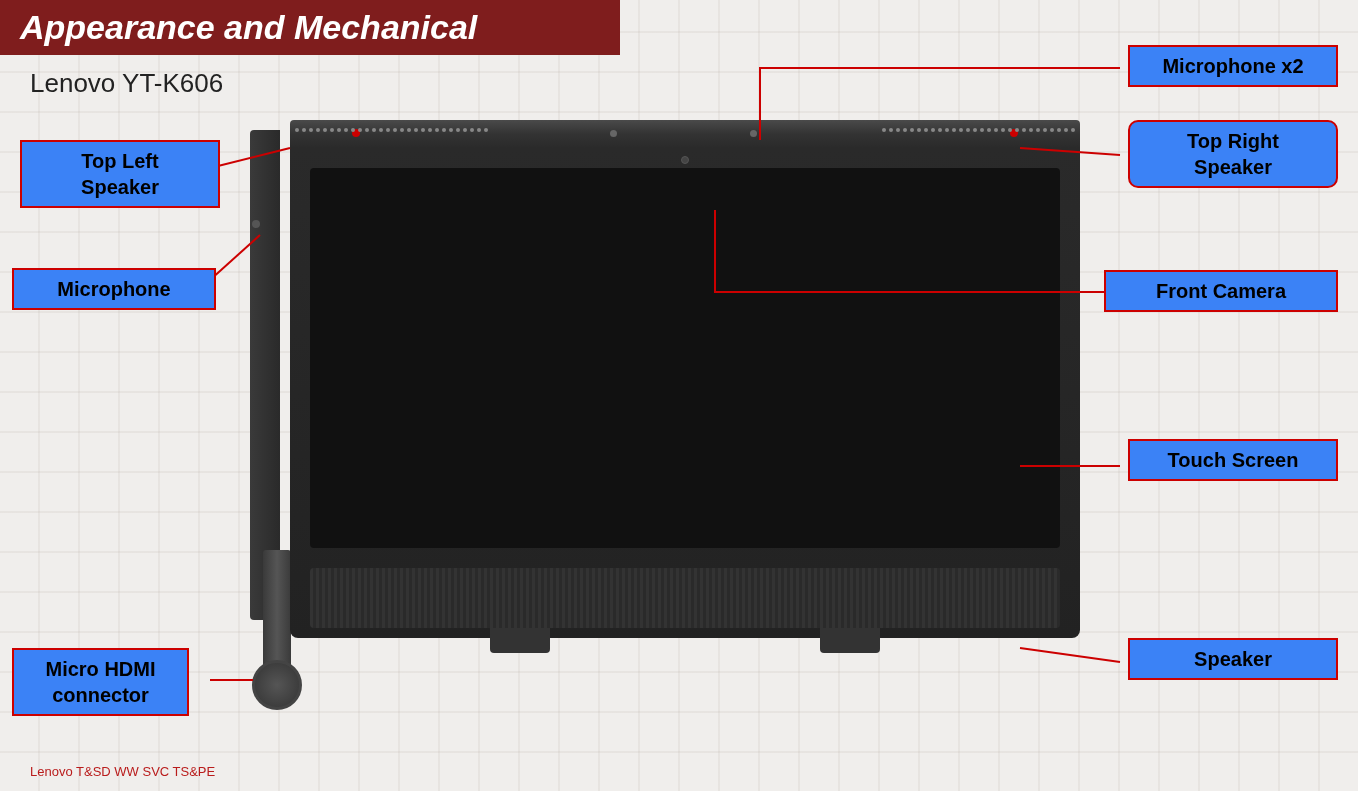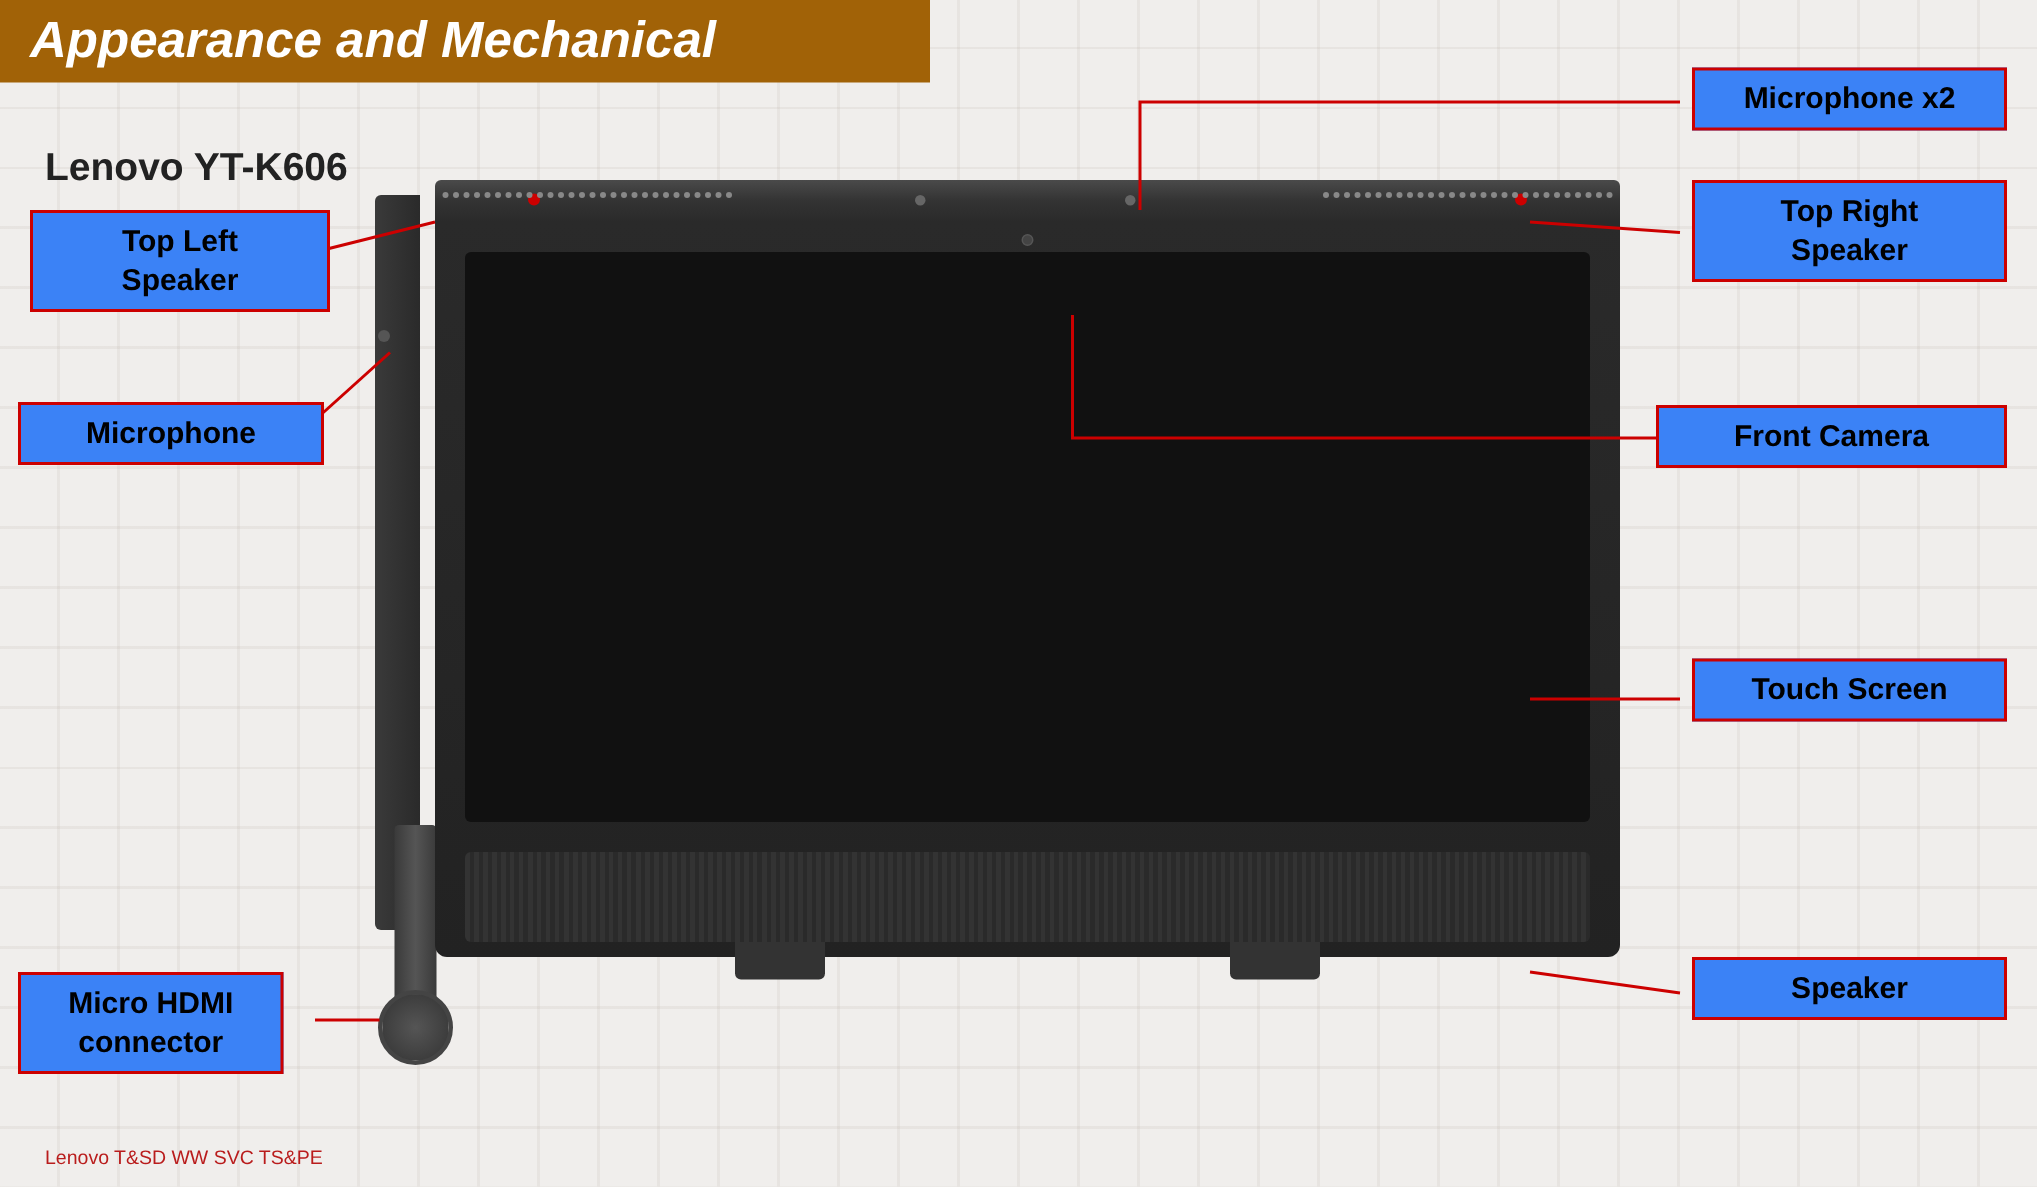--- a/index.html
+++ b/index.html
@@ -33,44 +33,43 @@
       );
       z-index: 0;
     }
 
     
     .header {
       position: absolute;
       top: 0; left: 0;
       width: 620px;
       height: 55px;
-      background-color: #a16207;
+      background-color: #7f1d1d;
       z-index: 10;
       display: flex;
       align-items: center;
       padding-left: 20px;
     }
 
     .header-title {
       color: white;
       font-size: 34px;
       font-weight: 900;
       font-style: italic;
     }
 
     
     .model-name {
       position: absolute;
       top: 68px;
       left: 30px;
       font-size: 26px;
-      font-weight: 700;
+      font-weight: 400;
       color: #222;
       z-index: 10;
-      margin-top: 28px;
     }
 
     
     .label-box {
       position: absolute;
       background-color: #3b82f6;
       border: 2px solid #cc0000;
       padding: 6px 12px;
       font-size: 20px;
       font-weight: 600;
@@ -421,21 +420,21 @@
 
 <div class="label-box" style="top:140px; left:20px; width:200px;">
   <span>Top Left</span><br>
   <span>Speaker</span>
 </div>
 
 <div class="label-box" style="top:45px; right:20px; width:210px;">
   <span>Microphone x2</span>
 </div>
 
-<div class="label-box" style="top:120px; right:20px; width:210px;">
+<div class="label-box" style="top:120px; right:20px; width:210px;border-radius:10px;">
   <span>Top Right</span><br>
   <span>Speaker</span>
 </div>
 
 <div class="label-box" style="top:268px; left:12px; width:204px;">
   <span>Microphone</span>
 </div>
 
 <div class="label-box" style="top:270px; right:20px; width:234px;">
   <span>Front Camera</span>

